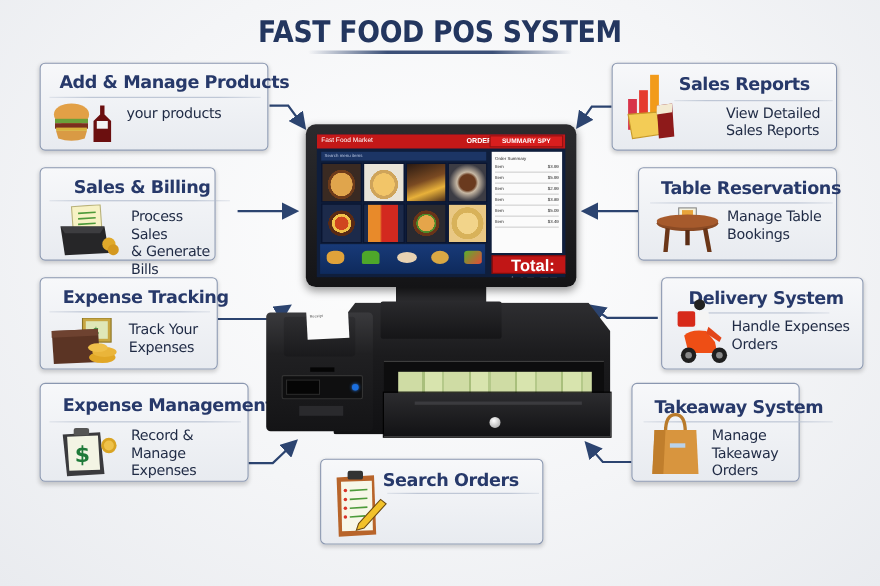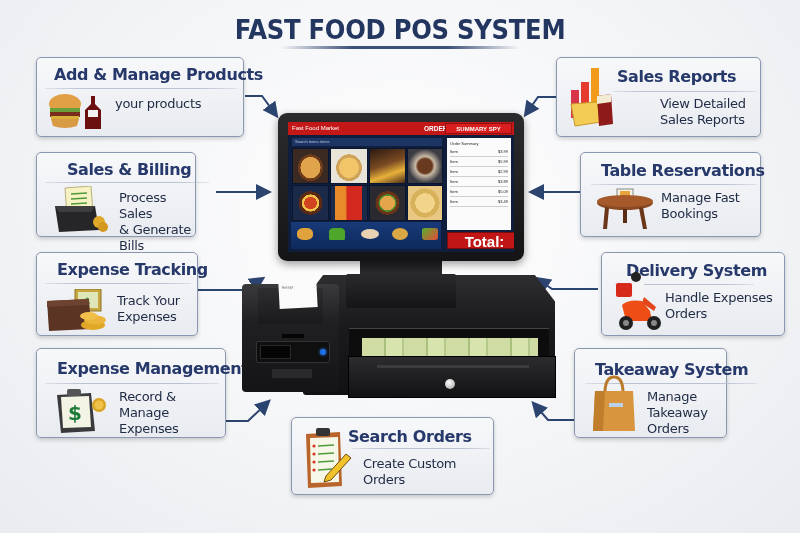--- a/index.html
+++ b/index.html
@@ -246,21 +246,21 @@
   <svg class="icon" style="left:12px;top:34px;" width="64" height="44" viewBox="0 0 64 44">
     <rect x="24" y="2" width="16" height="11" fill="#f5f2e0" stroke="#888"></rect>
     <rect x="27" y="4" width="10" height="6" fill="#e8a43a"></rect>
     <ellipse cx="32" cy="16" rx="28" ry="7" fill="#8a4a24"></ellipse>
     <ellipse cx="32" cy="14" rx="28" ry="6" fill="#a65a2c"></ellipse>
     <path d="M12,20 L10,42 L14,42 L16,21 Z" fill="#6b3618"></path>
     <path d="M50,20 L54,42 L50,42 L46,21 Z" fill="#6b3618"></path>
     <path d="M30,22 L30,36 L34,36 L34,22 Z" fill="#5a2c14"></path>
   </svg>
   <div class="card-desc" style="left:80px;top:37px;">
-    <div>Manage Fast</div>
+    <div>Manage Table</div>
     <div>Bookings</div>
   </div>
 </div>
 
 <div class="card" style="left:601px;top:252px;width:184px;height:84px;">
   <div class="card-title" style="left:24px;top:8px;">Delivery System</div>
   <div class="card-rule" style="left:12px;top:31px;width:140px;"></div>
   <svg class="icon" style="left:10px;top:18px;" width="56" height="64" viewBox="0 0 56 64">
     <rect x="4" y="12" width="16" height="14" rx="2" fill="#d72a1a"></rect>
     <circle cx="24" cy="6" r="5" fill="#222"></circle>
@@ -307,23 +307,20 @@
         <line x1="16" y1="44" x2="30" y2="43"></line>
       </g>
     <g fill="#d9342a">
         <circle cx="12" cy="20" r="1.6"></circle>
         <circle cx="12" cy="28" r="1.6"></circle>
         <circle cx="12" cy="36" r="1.6"></circle>
         <circle cx="12" cy="44" r="1.6"></circle>
       </g>
     <path d="M24,50 L44,28 L49,32 L29,54 L22,56 Z" fill="#f2c22a" stroke="#6b4a10"></path>
   </svg>
-  <div class="card-desc" style="left:71px;top:38px;">
-    <div>Create Custom Orders</div>
-  </div>
 </div>
 
 <div class="stand"></div>
 <div class="register"></div>
 <div class="base"></div>
 <div class="drawer-top"></div>
 <div class="cash"></div>
 <div class="drawer">
   <div class="slot"></div>
   <div class="knob"></div>

